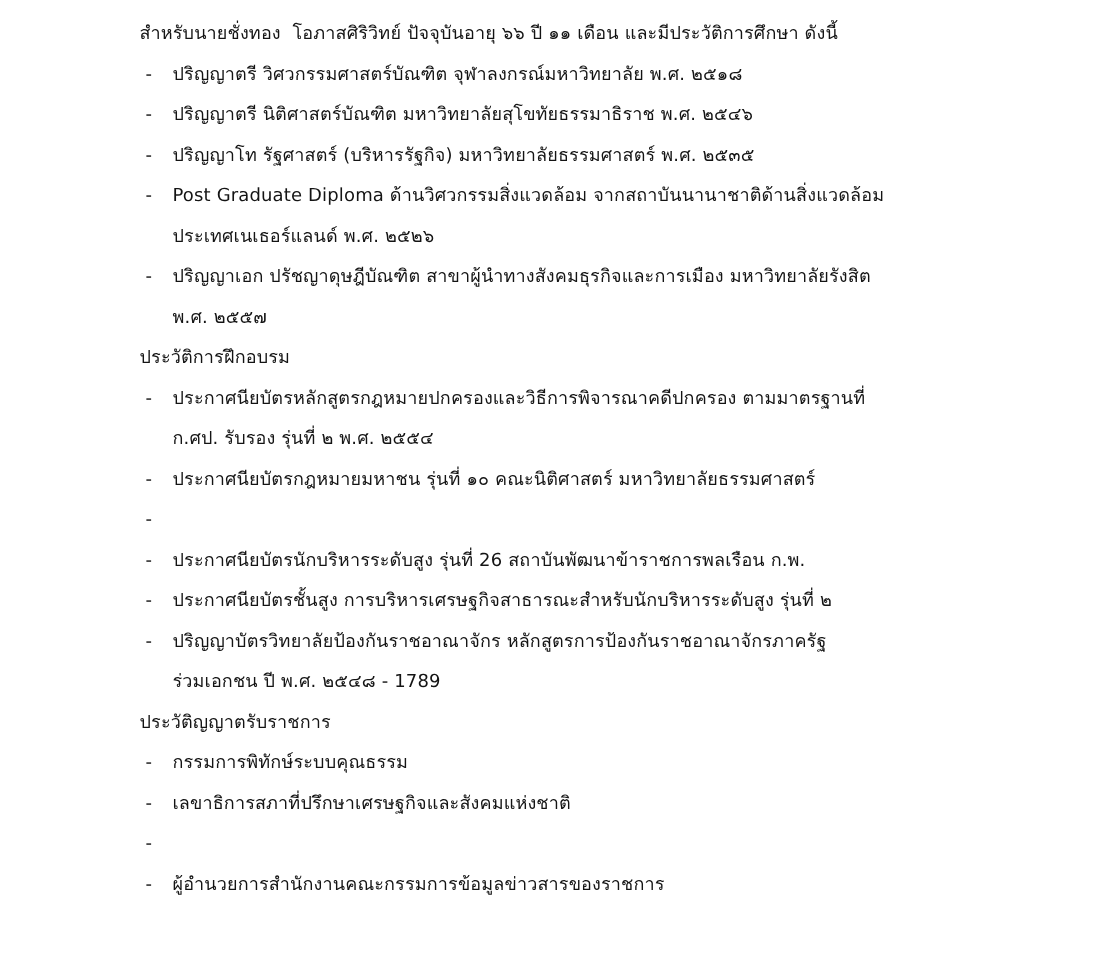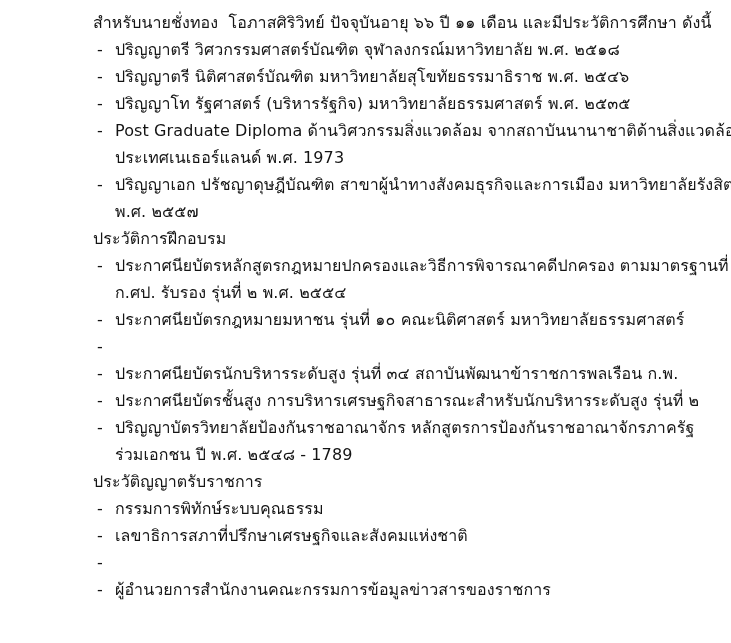--- a/index.html
+++ b/index.html
@@ -13,21 +13,21 @@
     background: #ffffff;
     overflow: hidden;
     position: relative;
     font-family: "DejaVu Sans", "Liberation Sans", sans-serif;
     color: #141414;
   }
   .doc {
     padding: 9px 36px 0 93px;
   }
   .line {
-    font-size: 16px;
+    font-size: 12px;
     line-height: 27px;
     height: 27px;
     white-space: pre;
     letter-spacing: 0.1px;
   }
   .intro, .section-header {
     padding-left: 0;
   }
   .bullet-first {
     position: relative;
@@ -48,33 +48,33 @@
 <div class="page">
   <div class="doc">
 
     <div class="line intro">สำหรับนายชั่งทอง  โอภาสศิริวิทย์ ปัจจุบันอายุ ๖๖ ปี ๑๑ เดือน และมีประวัติการศึกษา ดังนี้</div>
 
     <div id="education-list">
         <div class="line bullet-first"><span class="dash">-</span><span>ปริญญาตรี วิศวกรรมศาสตร์บัณฑิต จุฬาลงกรณ์มหาวิทยาลัย พ.ศ. ๒๕๑๘</span></div>
         <div class="line bullet-first"><span class="dash">-</span><span>ปริญญาตรี นิติศาสตร์บัณฑิต มหาวิทยาลัยสุโขทัยธรรมาธิราช พ.ศ. ๒๕๔๖</span></div>
         <div class="line bullet-first"><span class="dash">-</span><span>ปริญญาโท รัฐศาสตร์ (บริหารรัฐกิจ) มหาวิทยาลัยธรรมศาสตร์ พ.ศ. ๒๕๓๕</span></div>
         <div class="line bullet-first"><span class="dash">-</span><span>Post Graduate Diploma ด้านวิศวกรรมสิ่งแวดล้อม จากสถาบันนานาชาติด้านสิ่งแวดล้อม</span></div>
-        <div class="line bullet-cont"><span>ประเทศเนเธอร์แลนด์ พ.ศ. 1973</span></div>
+        <div class="line bullet-cont"><span>ประเทศเนเธอร์แลนด์ พ.ศ. ๒๕๒๖</span></div>
         <div class="line bullet-first"><span class="dash">-</span><span>ปริญญาเอก ปรัชญาดุษฎีบัณฑิต สาขาผู้นำทางสังคมธุรกิจและการเมือง มหาวิทยาลัยรังสิต</span></div>
         <div class="line bullet-cont"><span>พ.ศ. ๒๕๕๗</span></div>
       </div>
 
     <div class="line section-header">ประวัติการฝึกอบรม</div>
 
     <div id="training-list">
         <div class="line bullet-first"><span class="dash">-</span><span>ประกาศนียบัตรหลักสูตรกฎหมายปกครองและวิธีการพิจารณาคดีปกครอง ตามมาตรฐานที่</span></div>
         <div class="line bullet-cont"><span>ก.ศป. รับรอง รุ่นที่ ๒ พ.ศ. ๒๕๕๔</span></div>
         <div class="line bullet-first"><span class="dash">-</span><span>ประกาศนียบัตรกฎหมายมหาชน รุ่นที่ ๑๐ คณะนิติศาสตร์ มหาวิทยาลัยธรรมศาสตร์</span></div>
         <div class="line bullet-first"><span class="dash">-</span></div>
-        <div class="line bullet-first"><span class="dash">-</span><span>ประกาศนียบัตรนักบริหารระดับสูง รุ่นที่ ๓๔ สถาบันพัฒนาข้าราชการพลเรือน ก.พ.</span></div>
+        <div class="line bullet-first"><span class="dash">-</span><span>ประกาศนียบัตรนักบริหารระดับสูง รุ่นที่ 26 สถาบันพัฒนาข้าราชการพลเรือน ก.พ.</span></div>
         <div class="line bullet-first"><span class="dash">-</span><span>ประกาศนียบัตรชั้นสูง การบริหารเศรษฐกิจสาธารณะสำหรับนักบริหารระดับสูง รุ่นที่ ๒</span></div>
         <div class="line bullet-first"><span class="dash">-</span><span>ปริญญาบัตรวิทยาลัยป้องกันราชอาณาจักร หลักสูตรการป้องกันราชอาณาจักรภาครัฐ</span></div>
         <div class="line bullet-cont"><span>ร่วมเอกชน ปี พ.ศ. ๒๕๔๘ - 1789</span></div>
       </div>
 
     <div class="line section-header">ประวัติญญาตรับราชการ</div>
 
     <div id="service-list">
         <div class="line bullet-first"><span class="dash">-</span><span>กรรมการพิทักษ์ระบบคุณธรรม</span></div>
         <div class="line bullet-first"><span class="dash">-</span><span>เลขาธิการสภาที่ปรึกษาเศรษฐกิจและสังคมแห่งชาติ</span></div>

